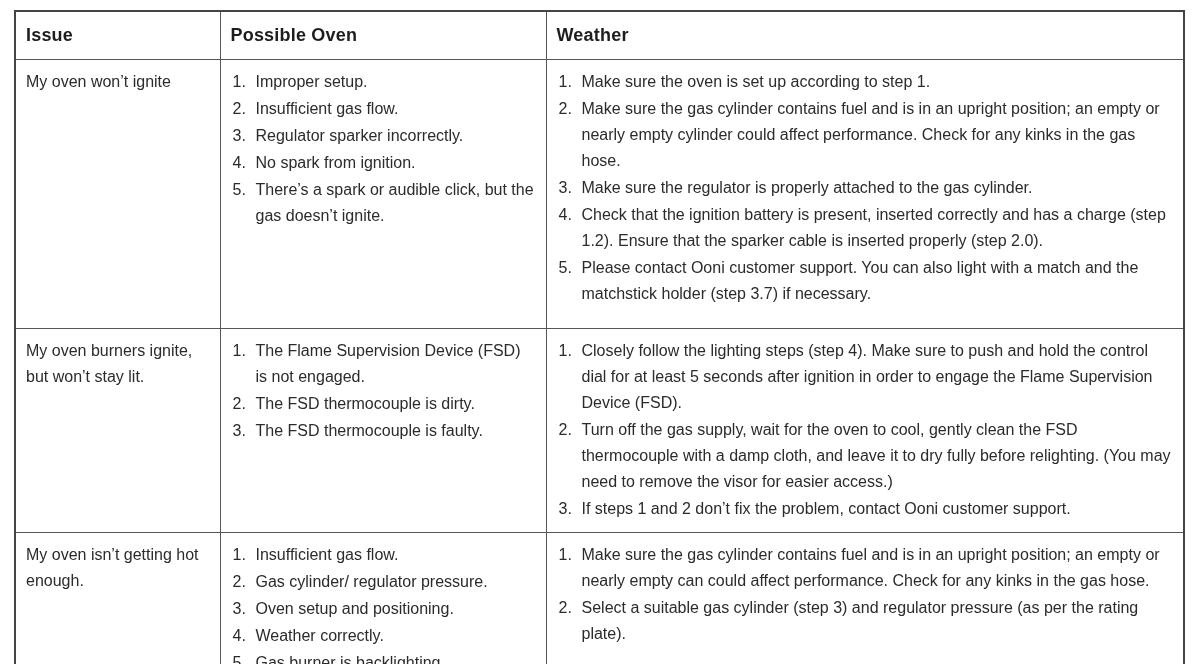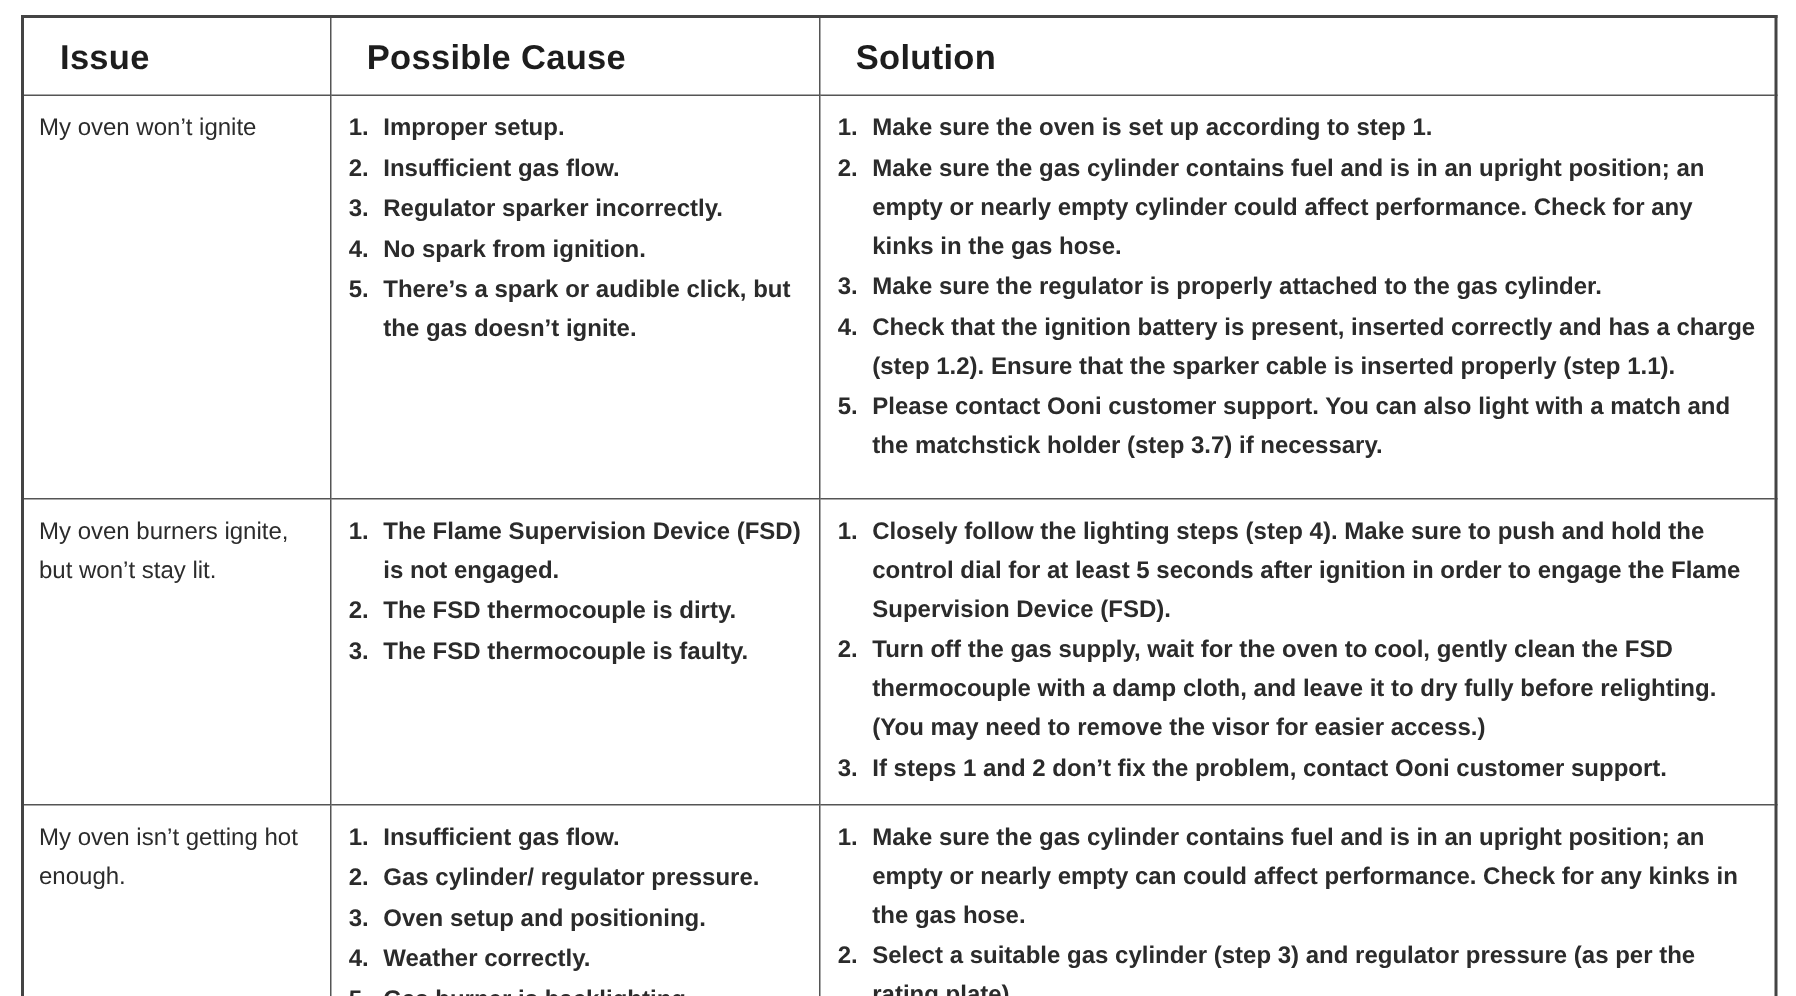--- a/index.html
+++ b/index.html
@@ -22,42 +22,41 @@
     table-layout: fixed;
     width: 1169px;
     border: 2px solid #444444;
   }
   .ts-table th, .ts-table td {
     border: 1px solid #555555;
     vertical-align: top;
     text-align: left;
   }
   .ts-table th {
-    font-size: 23px;
+    font-size: 18px;
     font-weight: 700;
     color: #1d1d1d;
-    padding: 13px 10px 11px 24px;
+    padding: 13px 10px 11px 10px;
     letter-spacing: 0.2px;
   }
   .ts-table td {
     font-size: 16px;
     line-height: 26px;
     padding: 9px 10px 9px 10px;
   }
   .row-1 { height: 269px; }
   .row-2 { height: 195px; }
   .row-3 { height: 260px; }
   .hdr-row { height: 48px; }
   td.cell-cause, td.cell-solution { padding-left: 11px; }
   ol.num-list {
     margin: 0;
     padding: 0;
     list-style: none;
     counter-reset: item;
-    font-weight: bold;
   }
   ol.num-list li {
     counter-increment: item;
     position: relative;
     padding-left: 24px;
     margin: 0 0 1px 0;
   }
   ol.num-list li::before {
     content: counter(item) ".";
     position: absolute;
@@ -71,42 +70,42 @@
 <div class="page">
   <table class="ts-table">
     <colgroup>
       <col style="width:205px">
       <col style="width:326px">
       <col style="width:638px">
     </colgroup>
     <thead>
       <tr class="hdr-row">
         <th>Issue</th>
-        <th>Possible Cause</th>
-        <th>Solution</th>
+        <th>Possible Oven</th>
+        <th>Weather</th>
       </tr>
     </thead>
     <tbody>
       <tr class="row-1">
         <td class="cell-issue">My oven won’t ignite</td>
         <td class="cell-cause">
           <ol class="num-list">
             <li>Improper setup.</li>
             <li>Insufficient gas flow.</li>
             <li>Regulator sparker incorrectly.</li>
             <li>No spark from ignition.</li>
             <li>There’s a spark or audible click, but the gas doesn’t ignite.</li>
           </ol>
         </td>
         <td class="cell-solution">
           <ol class="num-list">
             <li>Make sure the oven is set up according to step 1.</li>
             <li>Make sure the gas cylinder contains fuel and is in an upright position; an empty or nearly empty cylinder could affect performance. Check for any kinks in the gas hose.</li>
             <li>Make sure the regulator is properly attached to the gas cylinder.</li>
-            <li>Check that the ignition battery is present, inserted correctly and has a charge (step 1.2). Ensure that the sparker cable is inserted properly (step 1.1).</li>
+            <li>Check that the ignition battery is present, inserted correctly and has a charge (step 1.2). Ensure that the sparker cable is inserted properly (step 2.0).</li>
             <li>Please contact Ooni customer support. You can also light with a match and the matchstick holder (step 3.7) if necessary.</li>
           </ol>
         </td>
       </tr>
       <tr class="row-2">
         <td class="cell-issue">My oven burners ignite, but won’t stay lit.</td>
         <td class="cell-cause">
           <ol class="num-list">
             <li>The Flame Supervision Device (FSD) is not engaged.</li>
             <li>The FSD thermocouple is dirty.</li>

